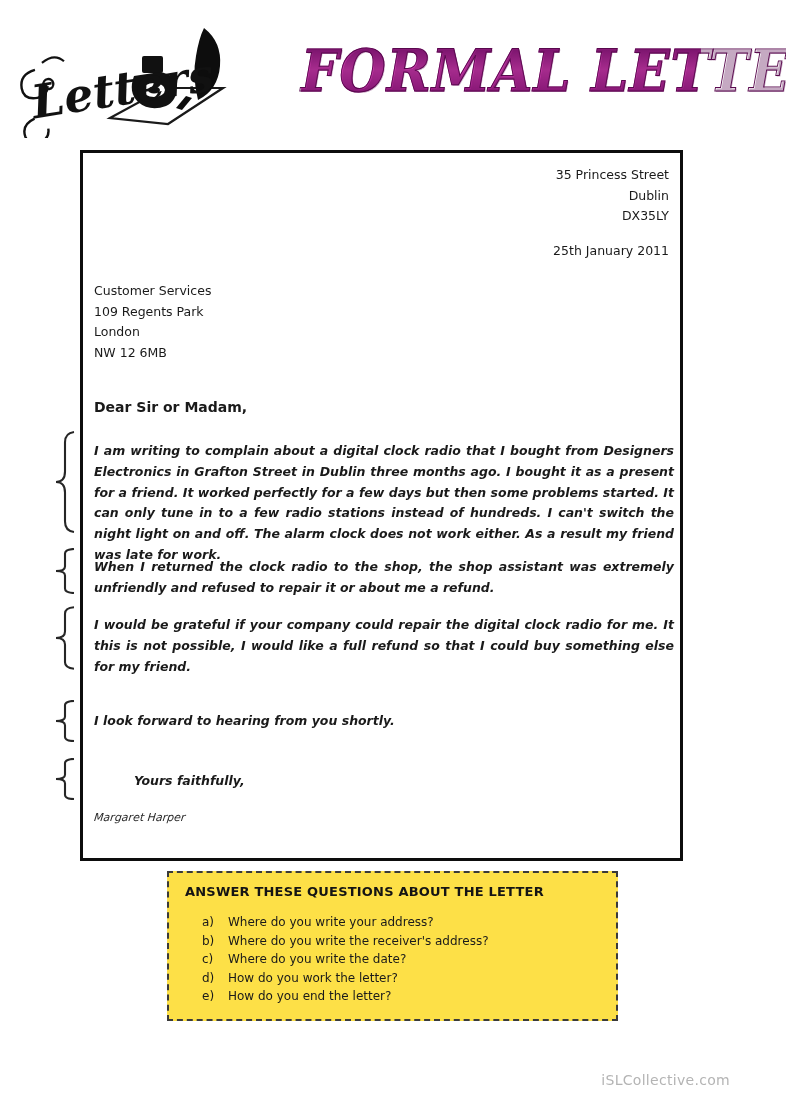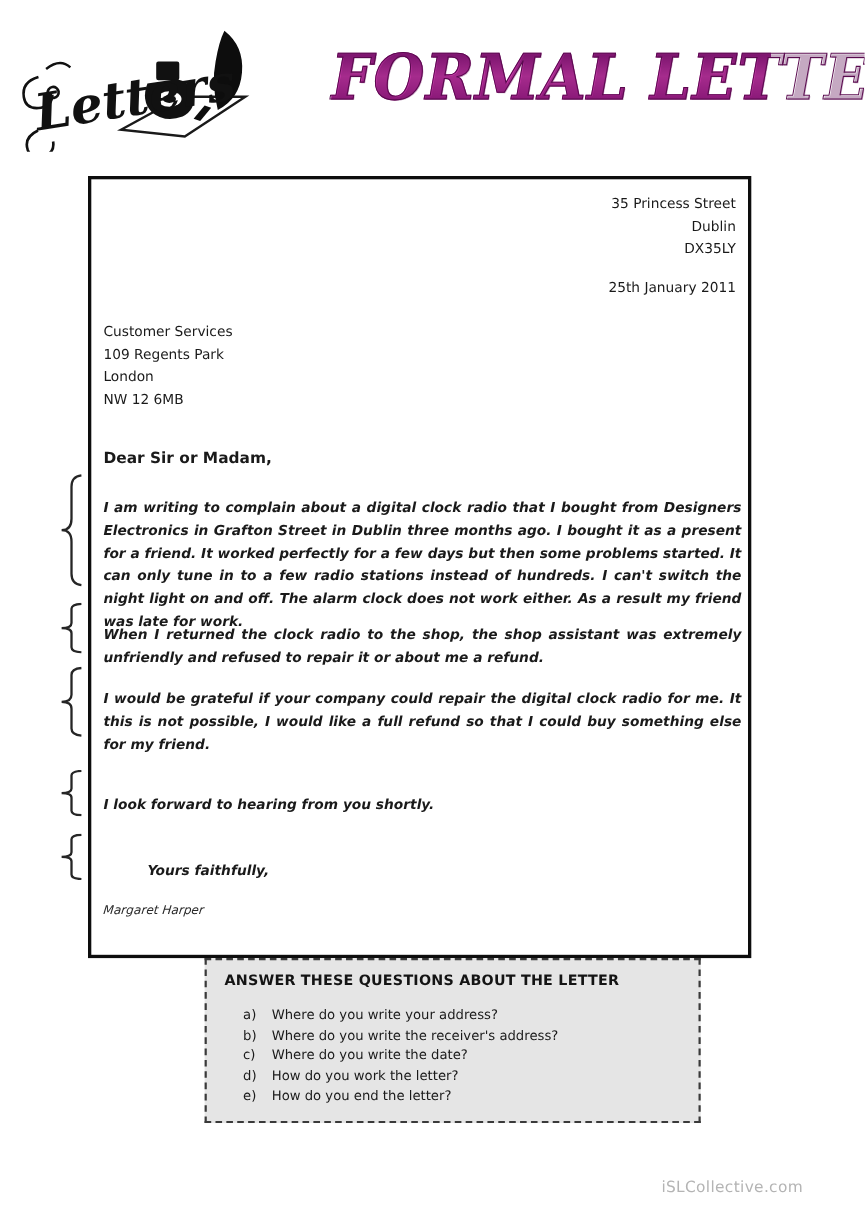--- a/index.html
+++ b/index.html
@@ -56,21 +56,21 @@
     -webkit-text-stroke: 1px #59094e;
     text-shadow: 1px 1px 0 rgba(90,10,80,0.35);
     transform: scaleX(0.93);
     transform-origin: center center;
   }
 
   
   #letter-box {
     position: absolute;
     left: 80px;
-    top: 160px;
+    top: 150px;
     width: 603px;
     height: 711px;
     box-sizing: border-box;
     border: 3px solid #0d0d0d;
     background: #ffffff;
   }
   #letter-inner {
     position: absolute;
     left: 0; top: 0;
     width: 100%; height: 100%;
@@ -161,27 +161,27 @@
   .brace svg { display: block; width: 26px; height: 100%; }
   #brace-1 { top: 430px; height: 104px; }
   #brace-2 { top: 548px; height: 46px; }
   #brace-3 { top: 606px; height: 64px; }
   #brace-4 { top: 700px; height: 42px; }
   #brace-5 { top: 758px; height: 42px; }
 
   
   #questions-box {
     position: absolute;
-    left: 186px;
+    left: 167px;
     top: 871px;
     width: 451px;
     height: 150px;
     box-sizing: border-box;
     border: 2px dashed #3a3a3a;
-    background: #e5e5e5;
+    background: #fde047;
   }
   #questions-title {
     position: absolute;
     left: 16px;
     top: 11px;
     font-family: "DejaVu Sans", sans-serif;
     font-weight: bold;
     font-size: 13px;
     letter-spacing: 0.2px;
     color: #141414;

